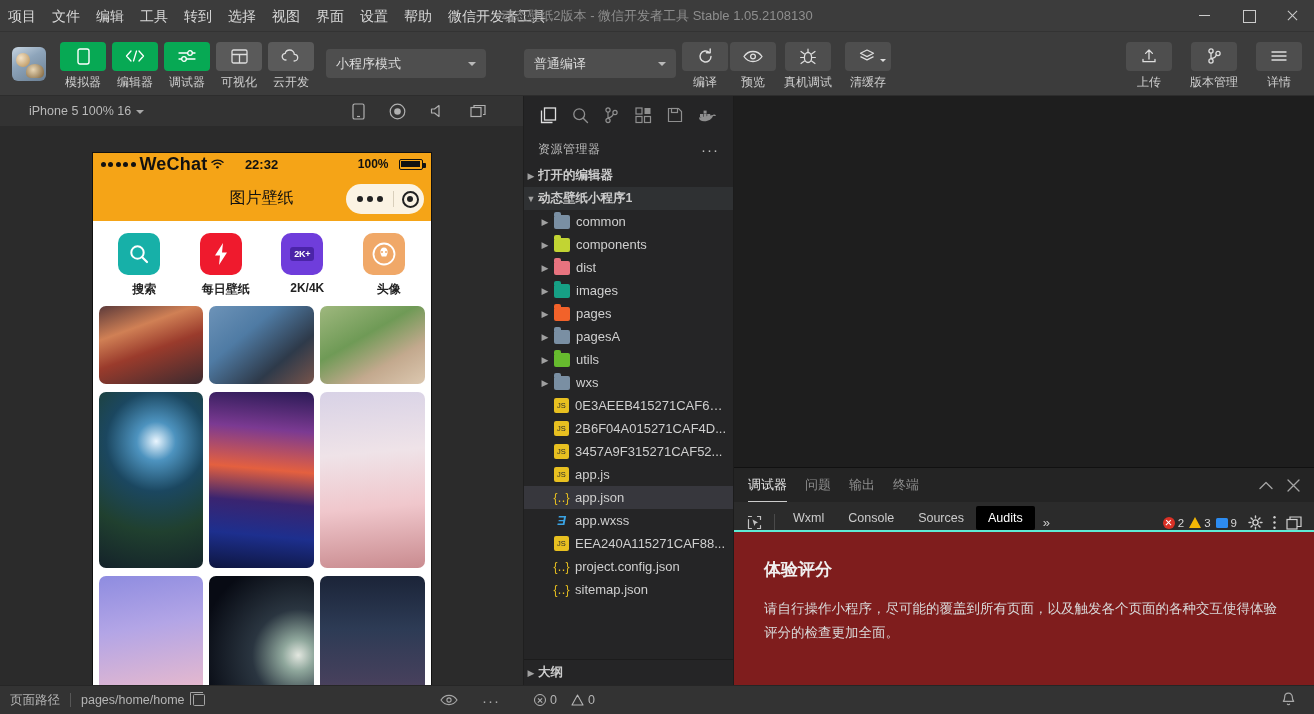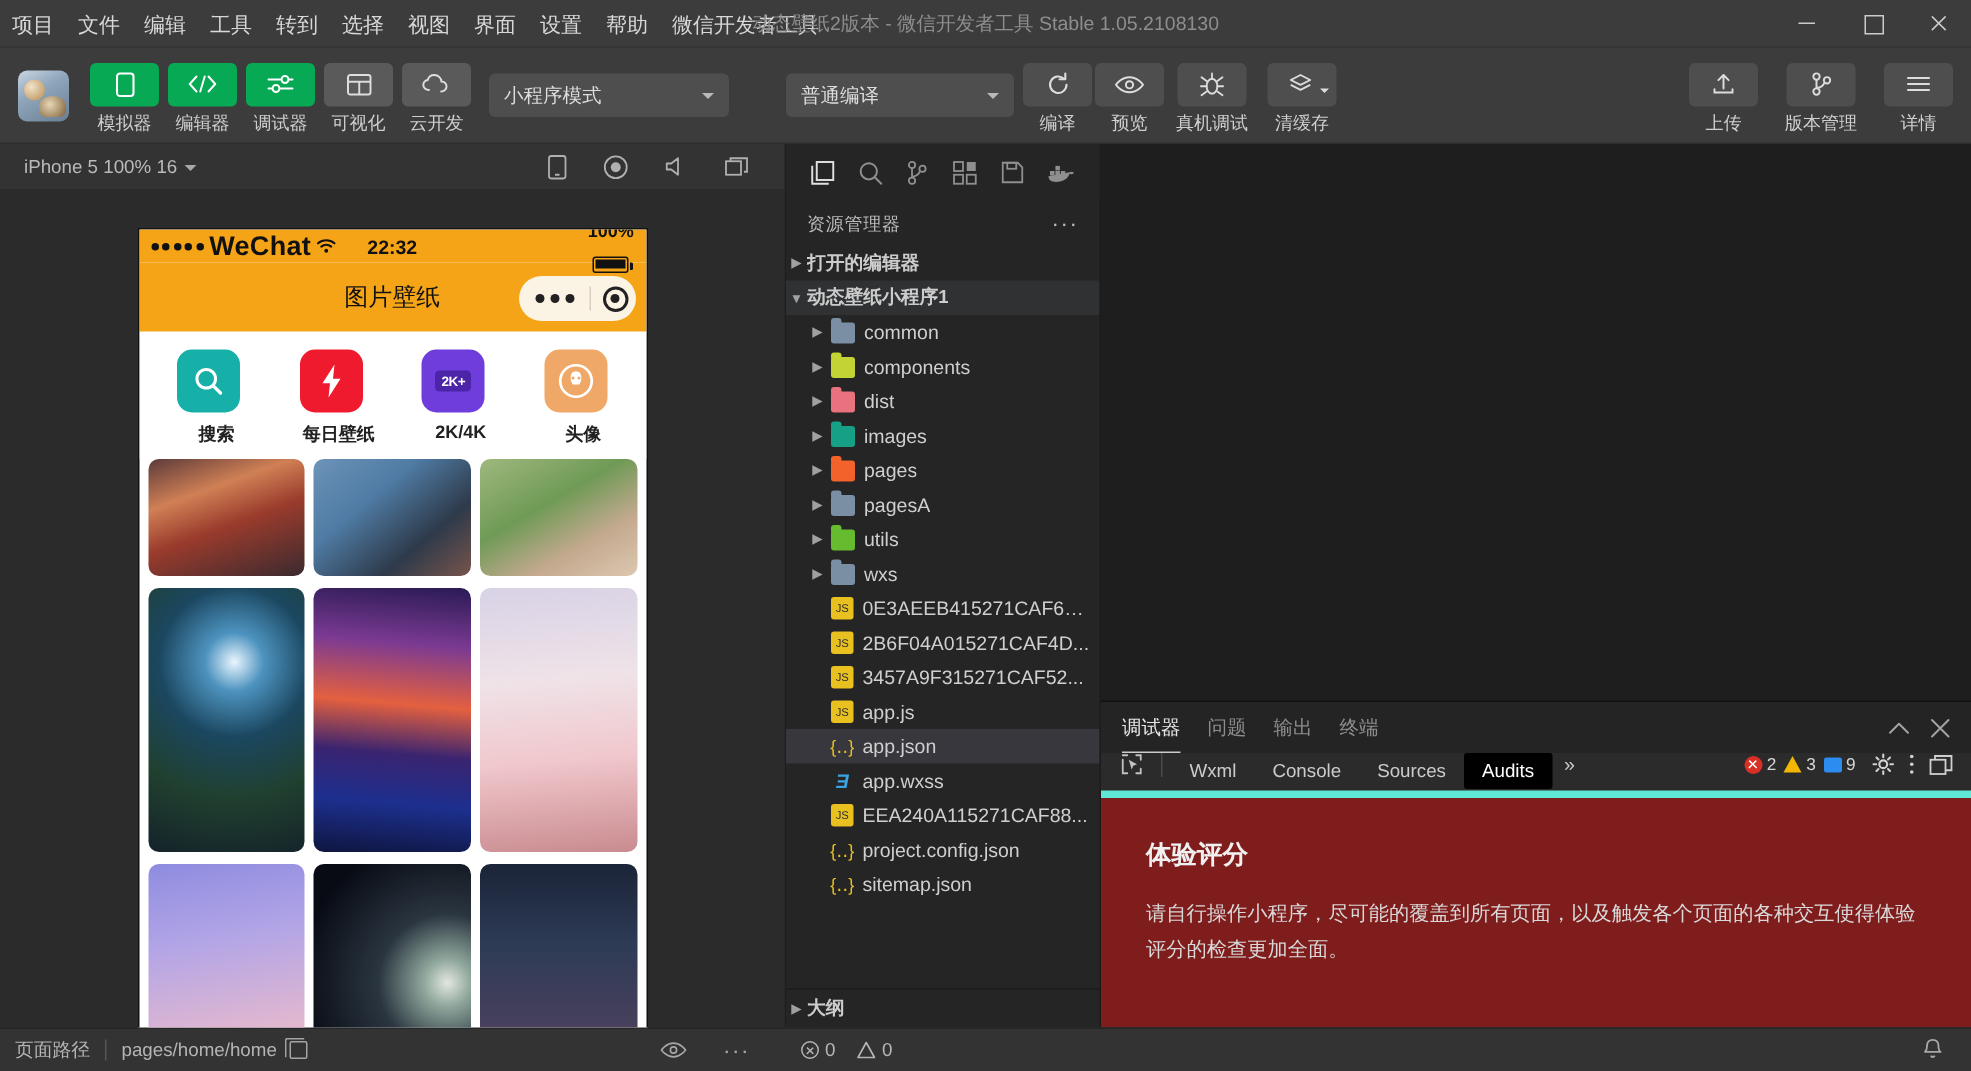--- a/index.html
+++ b/index.html
@@ -88,21 +88,21 @@
   .tb-right { margin-left: auto; display: flex; gap: 12px; }
   svg { display: block; }
 
   
   .main { flex: 1 1 auto; display: flex; min-height: 0; background: #2b2b2b; }
 
   
   .sim-pane { width: 524px; flex: 0 0 524px; display: flex; flex-direction: column; background: #2b2b2b; border-right: 1px solid #1f1f1f; }
   .sim-bar {
     height: 30px; flex: 0 0 30px; display: flex; align-items: center;
-    padding: 0 16px; background: #333333; font-size: 12.5px; color: #b9b9b9;
+    padding: 0 29px; background: #333333; font-size: 12.5px; color: #b9b9b9;
   }
   .sim-bar .dev { cursor: default; }
   .sim-bar .mini-caret {
     display: inline-block; margin-left: 5px; width: 0; height: 0;
     border-left: 4px solid transparent; border-right: 4px solid transparent; border-top: 4px solid #a8a8a8;
     vertical-align: middle;
   }
   .sim-bar-icons { margin-left: auto; display: flex; gap: 24px; align-items: center; padding-right: 8px; }
   .sim-body { flex: 1 1 auto; position: relative; display: flex; justify-content: center; padding-top: 26px; overflow: hidden; background: #2b2b2b; }
   .phone {
@@ -111,21 +111,21 @@
   }
   .status-bar {
     height: 22px; background: #f5a417; display: flex; align-items: center;
     padding: 0 8px; font-size: 12.5px; color: #111; font-weight: 700;
   }
   .sb-left { display: flex; align-items: center; gap: 4px; }
   .dots5 { display: flex; gap: 2.5px; }
   .dots5 i { width: 5px; height: 5px; border-radius: 50%; background: #111; display: block; }
   .sb-carrier { font-weight: 600; font-size: 18px; letter-spacing: .2px; }
   .sb-time { position: absolute; left: 0; right: 0; text-align: center; font-size: 13px; font-weight: 600; }
-  .sb-right { margin-left: auto; display: flex; align-items: center; gap: 10px; position: relative; z-index: 2; flex-direction: column; }
+  .sb-right { margin-left: auto; display: flex; align-items: center; gap: 10px; position: relative; z-index: 2; }
   .batt { width: 24px; height: 11px; border: 1.4px solid #111; border-radius: 2px; position: relative; }
   .batt::before { content: ""; position: absolute; inset: 1.3px; background: #111; }
   .batt::after { content: ""; position: absolute; right: -4px; top: 3px; width: 2.4px; height: 5px; background: #111; border-radius: 0 1px 1px 0; }
   .nav-header {
     height: 46px; background: #f5a417; display: flex; align-items: center;
     justify-content: center; position: relative;
   }
   .nav-title { font-size: 16px; color: #111; font-weight: 500; }
   .capsule {
     position: absolute; right: 7px; top: 9px; width: 78px; height: 30px;
@@ -199,22 +199,22 @@
     flex: 0 0 218px; background: #242424; display: flex; flex-direction: column;
     border-top: 1px solid #111;
   }
   .debug-tabs { height: 34px; flex: 0 0 34px; display: flex; align-items: center; padding: 0 14px; gap: 18px; }
   .dtab { font-size: 13px; color: #8d8d8d; height: 34px; line-height: 34px; cursor: default; position: relative; }
   .dtab.active { color: #e6e6e6; }
   .dtab.active::after { content: ""; position: absolute; left: 0; right: 0; bottom: 0; height: 1.5px; background: #cccccc; }
   .debug-tabs .spacer { margin-left: auto; display: flex; gap: 14px; align-items: center; }
   .dt-btn { cursor: default; opacity: .8; }
   .dev-bar {
-    height: 30px; flex: 0 0 30px; background: #2b2b2b; display: flex; align-items: flex-start;
-    padding: 0 6px; gap: 0; border-bottom: 5px solid #5eead4;
+    height: 30px; flex: 0 0 30px; background: #2b2b2b; display: flex; align-items: flex-end;
+    padding: 0 6px; gap: 0; border-bottom: 2px solid #5eead4;
   }
   .dev-inspect { width: 28px; display: flex; align-items: center; justify-content: center; cursor: default; }
   .dev-vsep { width: 1px; height: 16px; background: #4a4a4a; margin: 0 6px; }
   .dev-tab {
     font-size: 12.5px; color: #cbcbcb; padding: 0 12px; height: 24px; line-height: 24px;
     border-radius: 2px; cursor: default;
   }
   .dev-tab.active { background: #000; color: #fff; }
   .dev-more { color: #cbcbcb; font-size: 13px; padding: 0 8px; cursor: default; }
   .dev-right { margin-left: auto; display: flex; align-items: center; gap: 5px; padding-right: 6px; }

